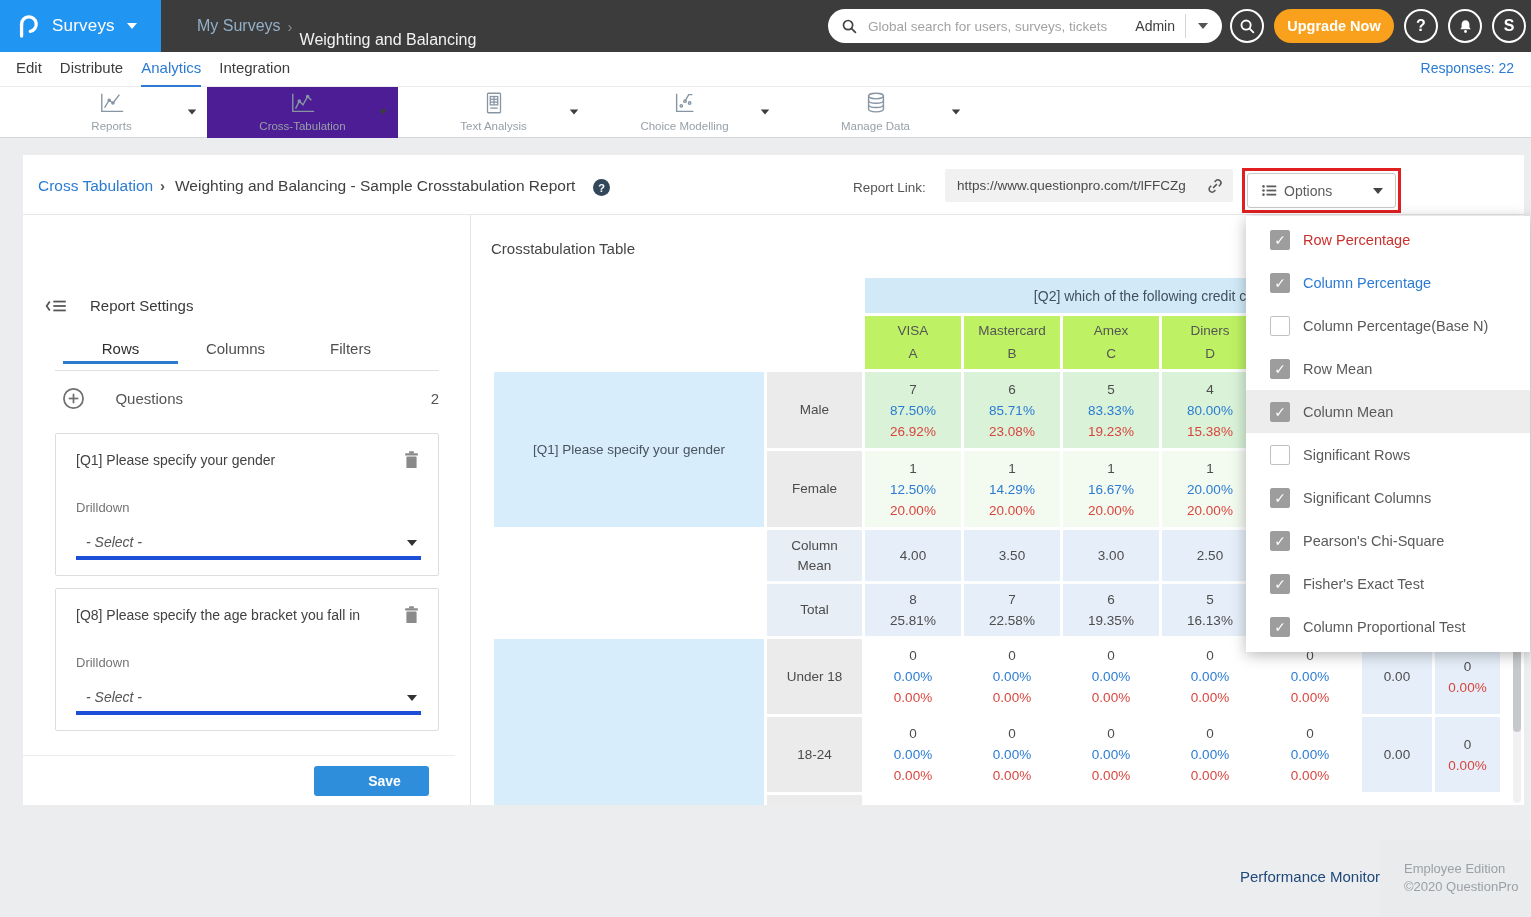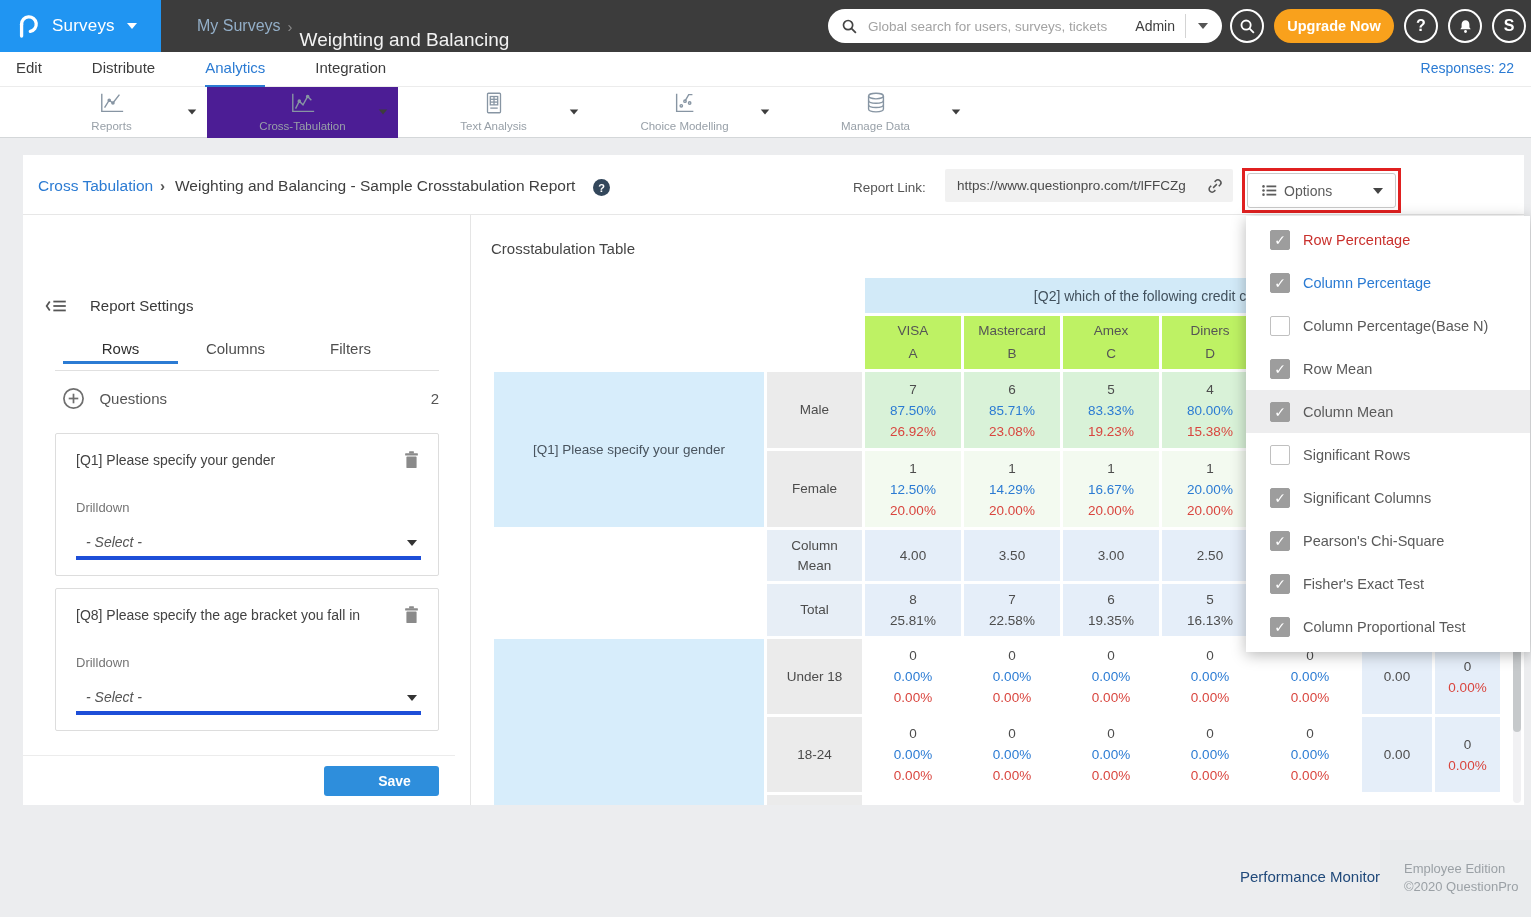--- a/index.html
+++ b/index.html
@@ -9,35 +9,35 @@
   
   .topbar{position:absolute;left:0;top:0;width:1531px;height:52px;background:#3c3c3c;z-index:5;}
   .logo-box{position:absolute;left:0;top:0;width:161px;height:52px;background:#2095f2;display:flex;align-items:center;padding-left:17px;cursor:pointer;}
   .logo-mark{width:22px;height:28px;margin-right:13px;}
   .logo-box .prod{color:#fff;font-size:17px;letter-spacing:.2px;}
   .tri{display:inline-block;width:0;height:0;border-left:5px solid transparent;border-right:5px solid transparent;border-top:6px solid #fff;}
   .logo-box .tri{margin-left:12px;}
   .crumbs{position:absolute;left:197px;top:0;height:52px;display:flex;align-items:center;gap:7px;}
   .crumb-parent{color:#93aec7;font-size:16px;cursor:pointer;}
   .crumb-sep{color:#8b8b8b;font-size:15px;}
-  .crumb-current{color:#f2f2f2;font-size:19px;margin-top:28px;}
+  .crumb-current{color:#f2f2f2;font-size:16px;margin-top:28px;}
   .search-pill{position:absolute;left:828px;top:9px;width:394px;height:34px;background:#fff;border-radius:17px;display:flex;align-items:center;padding:0 10px 0 13px;}
   .search-pill svg{width:17px;height:17px;color:#444;flex:0 0 auto;}
   .search-pill input{border:none;outline:none;background:transparent;flex:1;font-size:13.5px;color:#444;margin-left:8px;}
   .search-pill input::placeholder{color:#a3a3a3;}
   .pill-admin{font-size:14px;color:#3d3d3d;margin:0 10px 0 4px;cursor:pointer;}
   .pill-div{width:1px;height:24px;background:#d4d4d4;margin-right:12px;}
   .pill-caret{border-top-color:#555;margin-right:4px;cursor:pointer;}
   .circle-btn{position:absolute;top:9px;width:34px;height:34px;border-radius:50%;border:2px solid #fdfdfd;background:transparent;color:#fff;display:flex;align-items:center;justify-content:center;cursor:pointer;font-size:16px;font-weight:bold;}
   .circle-btn svg{width:17px;height:17px;color:#fff;}
   .upgrade-btn{position:absolute;left:1274px;top:9px;width:120px;height:34px;border:none;border-radius:17px;background:#f9a11c;color:#fff;font-size:14.5px;font-weight:bold;cursor:pointer;}
 
   
   .subnav{position:absolute;left:0;top:52px;width:1531px;height:35px;background:#fff;border-bottom:1px solid #ececec;}
-  .subnav-tabs{position:absolute;left:16px;top:0;height:35px;display:flex;gap:50px;}
+  .subnav-tabs{position:absolute;left:16px;top:0;height:35px;display:flex;gap:18px;}
   .ntab{font-size:15px;color:#3d3d3d;padding-top:7px;height:35px;cursor:pointer;}
   .ntab.on{color:#2b7bd3;border-bottom:2px solid #2b7bd3;}
   .responses{position:absolute;right:17px;top:8px;font-size:14px;color:#2b7bd3;}
 
   
   .toolbar{position:absolute;left:0;top:87px;width:1531px;height:51px;background:#fff;border-bottom:1px solid #d4d7d9;}
   .tb-item{position:absolute;top:0;height:51px;width:191px;cursor:pointer;}
   .tb-item.sel{background:#4c1d95;}
   .tb-icon{position:absolute;left:50%;transform:translateX(-50%);top:4px;width:26px;height:24px;color:#8795a3;}
   .tb-icon svg{width:26px;height:24px;}
@@ -71,32 +71,32 @@
   .settings{position:absolute;left:0;top:60px;width:448px;height:590px;border-right:1px solid #e5e5e5;}
   .rs-head{position:absolute;left:22px;top:82px;display:flex;align-items:center;gap:23px;cursor:pointer;}
   .rs-head svg{width:22px;height:16px;color:#555;}
   .rs-title{font-size:15px;color:#3a3a3a;}
   .s-tabs{position:absolute;left:40px;top:125px;display:flex;}
   .stab{width:115px;text-align:center;font-size:15px;color:#4f4f4f;padding-bottom:4px;cursor:pointer;}
   .stab.on{color:#2f2f2f;border-bottom:3px solid #2b7bd3;}
   .s-tabline{position:absolute;left:32px;top:155px;width:384px;height:1px;background:#e0e0e0;}
   .q-row{position:absolute;left:39px;top:172px;width:377px;height:24px;}
   .q-row svg{width:23px;height:23px;color:#6f6f6f;vertical-align:middle;cursor:pointer;}
-  .q-row .qlabel{font-size:15px;color:#555;margin-left:10px;vertical-align:middle;}
+  .q-row .qlabel{font-size:15px;color:#555;margin-left:26px;vertical-align:middle;}
   .q-row .qcount{float:right;font-size:15px;color:#555;margin-top:3px;}
   .qcard{position:absolute;left:32px;width:384px;height:143px;border:1px solid #ddd;border-radius:2px;background:#fff;}
   .qcard-title{position:absolute;left:20px;top:18px;width:300px;font-size:14px;color:#424242;}
   .trash{position:absolute;right:18px;top:16px;width:17px;height:20px;color:#8a8a8a;cursor:pointer;}
   .trash svg{width:17px;height:20px;}
   .drill{position:absolute;left:20px;top:66px;font-size:13px;color:#757575;}
   .selbox{position:absolute;left:20px;top:94px;width:345px;height:32px;border-bottom:4px solid #1d4ed8;cursor:pointer;font-style:italic;}
   .selbox .val{position:absolute;left:10px;top:6px;font-size:14px;color:#555;}
   .selbox .tri{position:absolute;right:4px;top:12px;border-top-color:#333;}
   .s-divider{position:absolute;left:0;top:540px;width:432px;height:1px;background:#ececec;}
-  .save-btn{position:absolute;left:301px;top:551px;width:115px;height:30px;background:#2e8edc;border:none;border-radius:3px;color:#fff;font-size:14px;font-weight:bold;cursor:pointer;padding-left:32px;}
+  .save-btn{position:absolute;left:291px;top:551px;width:115px;height:30px;background:#2e8edc;border:none;border-radius:3px;color:#fff;font-size:14px;font-weight:bold;cursor:pointer;padding-left:32px;}
 
   
   .tablearea{position:absolute;left:448px;top:60px;right:0;bottom:0;overflow:hidden;}
   .tbl-title{position:absolute;left:20px;top:25px;font-size:15px;color:#454545;}
   table.xtab{position:absolute;left:20px;top:60px;border-collapse:separate;border-spacing:3px;table-layout:fixed;}
   .xtab td{padding:0;text-align:center;vertical-align:middle;font-size:13.5px;overflow:hidden;}
   .xtab .gh{background:#d2eaf8;color:#41505c;font-size:14px;}
   .xtab .ch{background:#bef264;color:#555;line-height:1.7;}
   .xtab .qcell{background:#d7edfb;color:#49545e;}
   .xtab .rl{color:#4c4c4c;line-height:1.45;padding:0 8px;}

